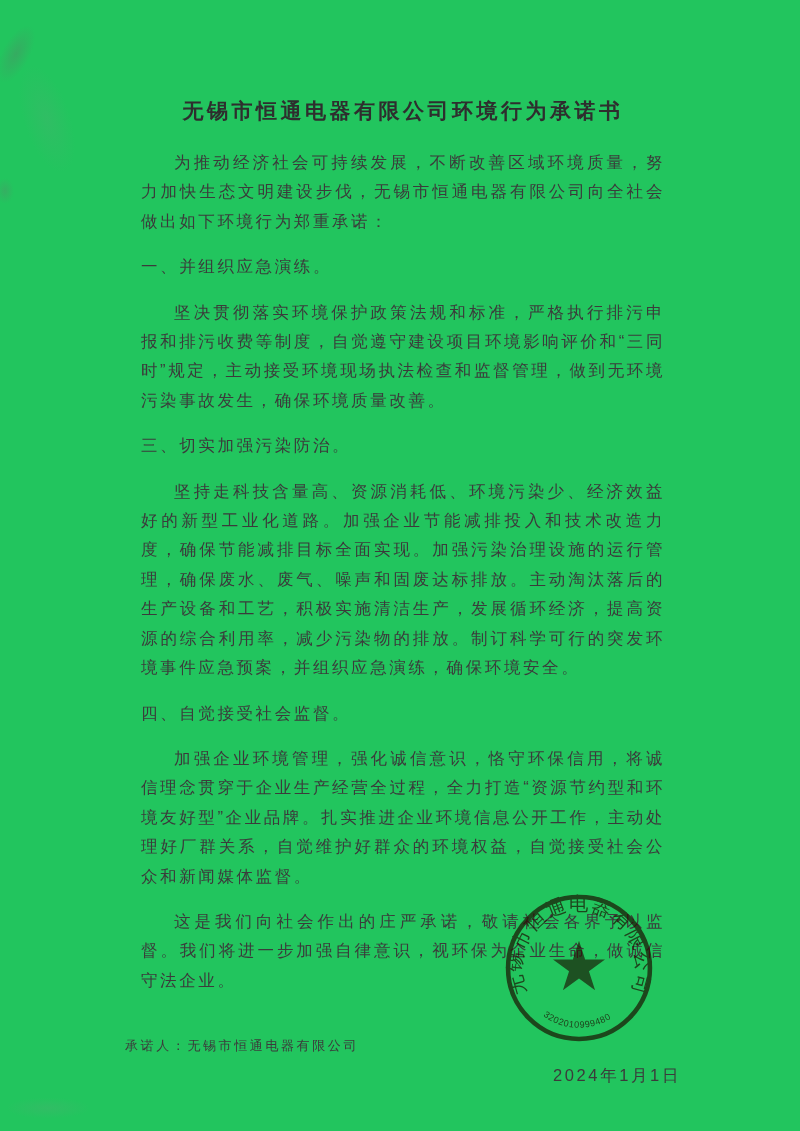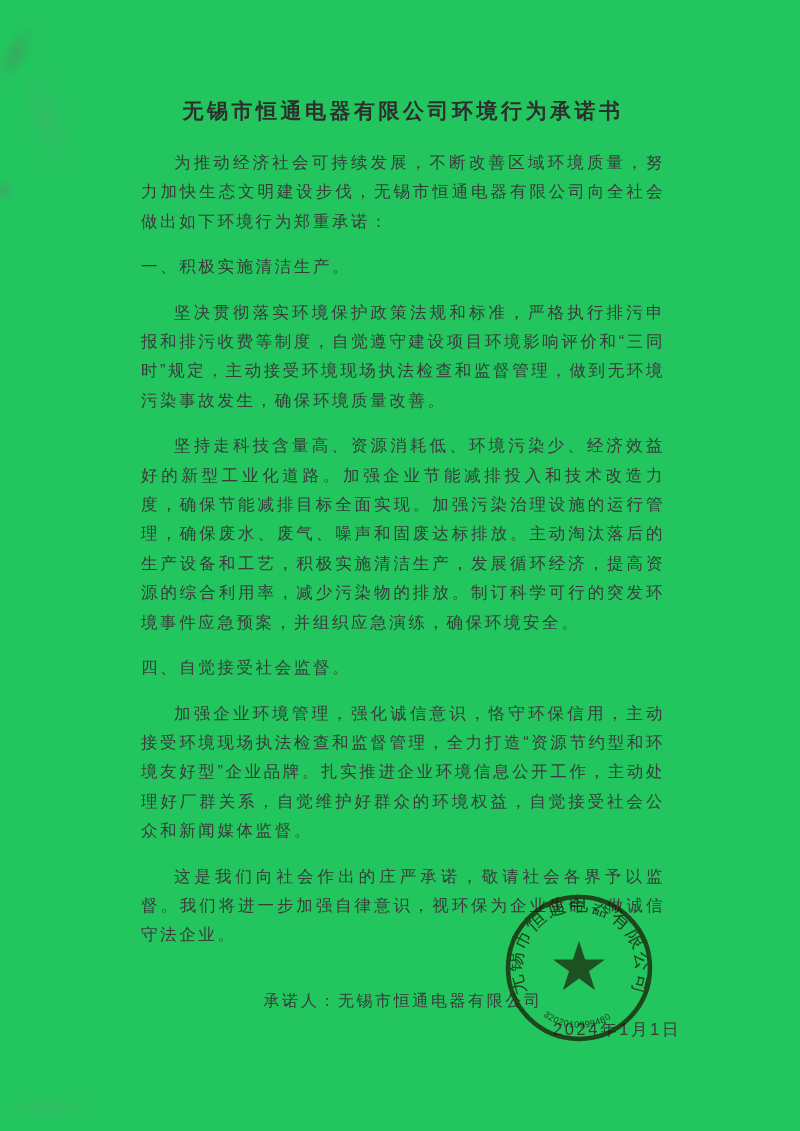--- a/index.html
+++ b/index.html
@@ -42,21 +42,21 @@
     margin:16px;
     font-size:16.5px;
     line-height:29.4px;
     letter-spacing:2.6px;
     text-align:justify;
   }
   .para.indent { text-indent:33px; }
   .sec-heading { font-weight:normal; }
 
   .sign-block { margin-top:36px; }
-  .sign-line { text-align:center; font-size:16px; line-height:29.4px; letter-spacing:2.6px; }
+  .sign-line { text-align:left; font-size:13px; line-height:29.4px; letter-spacing:2.6px; }
   .date-line { text-align:right; font-size:16.5px; line-height:29.4px; letter-spacing:2.6px; }
 
   .seal {
     position:absolute;
     left:503px; top:892px;
     width:152px; height:152px;
     mix-blend-mode:multiply;
     opacity:.88;
     pointer-events:none;
   }
@@ -69,28 +69,29 @@
   <div class="smudge smudge-1"></div>
   <div class="smudge smudge-2"></div>
   <div class="smudge smudge-3"></div>
   <div class="smudge smudge-4"></div>
 
   <div class="doc">
     <h1 class="doc-title">无锡市恒通电器有限公司环境行为承诺书</h1>
 
     <p class="para indent">为推动经济社会可持续发展，不断改善区域环境质量，努力加快生态文明建设步伐，无锡市恒通电器有限公司向全社会做出如下环境行为郑重承诺：</p>
 
-    <p class="sec-heading">一、积极实施清洁生产。</p>
+    <p class="sec-heading">一、并组织应急演练。</p>
 
     <p class="para indent">坚决贯彻落实环境保护政策法规和标准，严格执行排污申报和排污收费等制度，自觉遵守建设项目环境影响评价和“三同时”规定，主动接受环境现场执法检查和监督管理，做到无环境污染事故发生，确保环境质量改善。</p>
 
+    <p class="sec-heading">三、切实加强污染防治。</p>
     <p class="para indent">坚持走科技含量高、资源消耗低、环境污染少、经济效益好的新型工业化道路。加强企业节能减排投入和技术改造力度，确保节能减排目标全面实现。加强污染治理设施的运行管理，确保废水、废气、噪声和固废达标排放。主动淘汰落后的生产设备和工艺，积极实施清洁生产，发展循环经济，提高资源的综合利用率，减少污染物的排放。制订科学可行的突发环境事件应急预案，并组织应急演练，确保环境安全。</p>
 
     <p class="sec-heading">四、自觉接受社会监督。</p>
-    <p class="para indent">加强企业环境管理，强化诚信意识，恪守环保信用，主动接受环境现场执法检查和监督管理，全力打造“资源节约型和环境友好型”企业品牌。扎实推进企业环境信息公开工作，主动处理好厂群关系，自觉维护好群众的环境权益，自觉接受社会公众和新闻媒体监督。</p>
+    <p class="para indent">加强企业环境管理，强化诚信意识，恪守环保信用，将诚信理念贯穿于企业生产经营全过程，全力打造“资源节约型和环境友好型”企业品牌。扎实推进企业环境信息公开工作，主动处理好厂群关系，自觉维护好群众的环境权益，自觉接受社会公众和新闻媒体监督。</p>
 
     <p class="para indent">这是我们向社会作出的庄严承诺，敬请社会各界予以监督。我们将进一步加强自律意识，视环保为企业生命，做诚信守法企业。</p>
 
     <div class="sign-block">
       <div class="sign-line"><span>承诺人：</span><span>无锡市恒通电器有限公司</span></div>
       <div class="date-line">2024年1月1日</div>
     </div>
   </div>
 
   <svg class="seal" viewBox="0 0 150 150" aria-hidden="true">

